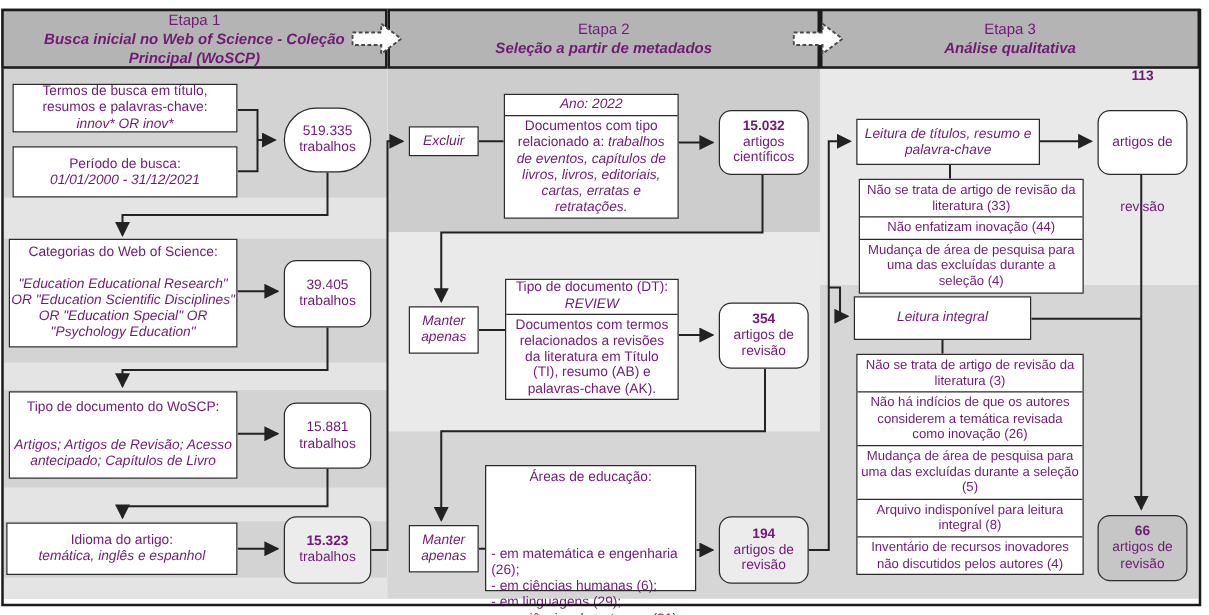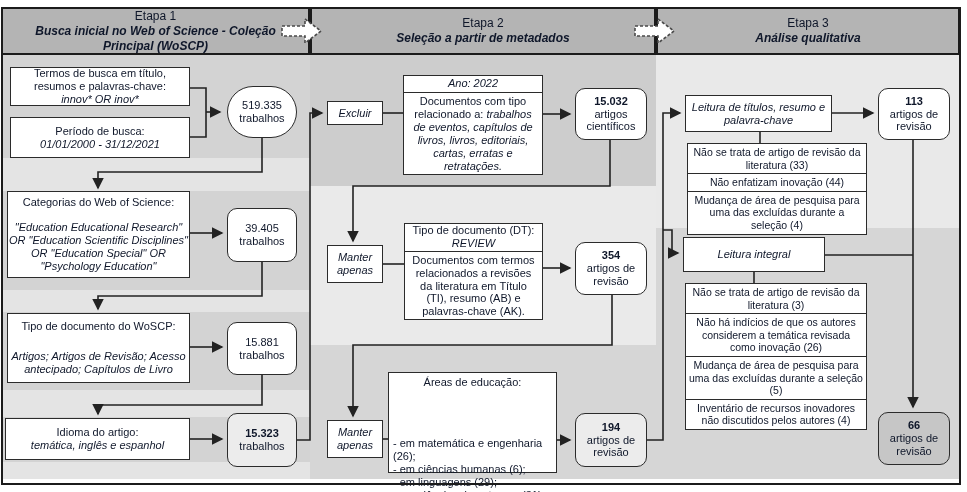--- a/index.html
+++ b/index.html
@@ -1,17 +1,17 @@
 <!DOCTYPE html>
 <html><head>
 <meta charset="utf-8">
 <style>
   html,body{margin:0;padding:0;background:#ffffff;}
   #stage{position:relative;width:967px;height:492px;background:#ffffff;
-         font-family:"Liberation Sans",sans-serif;color:#0f172a;overflow:hidden;}
+         font-family:"Liberation Sans",sans-serif;color:#701a75;overflow:hidden;}
   .band{position:absolute;}
   .fig-border{position:absolute;left:1px;top:7px;width:956px;height:474px;
               border:2px solid #1b1b1b;z-index:6;pointer-events:none;}
   .hcell{position:absolute;top:7px;height:48px;background:#b4b4b4;
          border:2px solid #1b1b1b;box-sizing:border-box;z-index:7;
          display:flex;flex-direction:column;align-items:center;justify-content:center;
          font-size:12px;line-height:1.25;text-align:center;}
   .hcell .sub{font-weight:bold;font-style:italic;max-width:260px;}
   .harrow{position:absolute;z-index:8;}
   .box{position:absolute;background:#ffffff;border:1.5px solid #2b2b2b;
@@ -189,37 +189,38 @@
   </div>
   <div class="box rbox fill-light" style="left:575px;top:413px;width:72px;height:54px;">
     <div class="num">194</div>
     <div>artigos de</div>
     <div>revisão</div>
   </div>
 
   <div class="box it" style="left:685px;top:95px;width:147px;height:37px;">
     <div>Leitura de títulos, resumo e palavra-chave</div>
   </div>
-  <div class="box rbox" style="left:878px;top:88px;width:72px;height:52px;">
+  <div class="box rbox" style="left:878px;top:88px;width:72px;height:52px;gap:40px;">
     <div class="num">113</div>
     <div>artigos de</div>
     <div>revisão</div>
   </div>
   <div class="stack" style="left:687px;top:143px;width:180px;">
     <div class="row">Não se trata de artigo de revisão da literatura (33)</div>
     <div class="row">Não enfatizam inovação (44)</div>
     <div class="row">Mudança de área de pesquisa para uma das excluídas durante a seleção (4)</div>
   </div>
   <div class="box it" style="left:683px;top:237px;width:142px;height:35px;">
     <div>Leitura integral</div>
   </div>
   <div class="stack" style="left:685px;top:283px;width:182px;">
     <div class="row">Não se trata de artigo de revisão da literatura (3)</div>
     <div class="row">Não há indícios de que os autores considerem a temática revisada como inovação (26)</div>
     <div class="row">Mudança de área de pesquisa para uma das excluídas durante a seleção (5)</div>
+    <div class="row">Arquivo indisponível para leitura integral (8)</div>
     <div class="row">Inventário de recursos inovadores não discutidos pelos autores (4)</div>
   </div>
   <div class="box rbox fill-gray" style="left:878px;top:412px;width:72px;height:53px;">
     <div class="num">66</div>
     <div>artigos de</div>
     <div>revisão</div>
   </div>
 
 </div>
 

